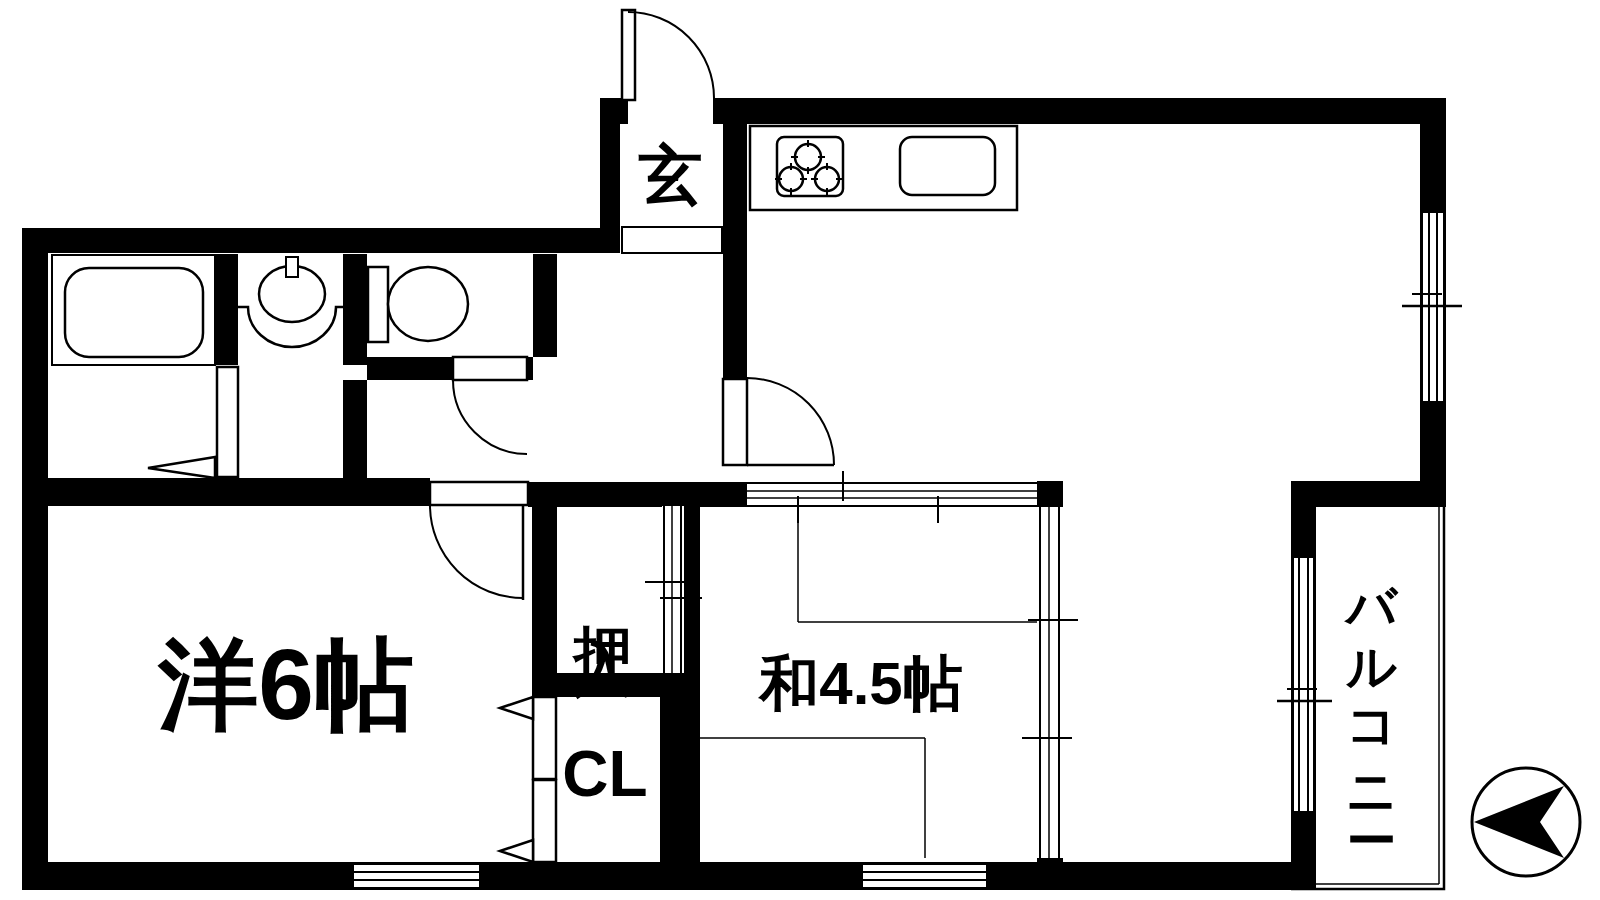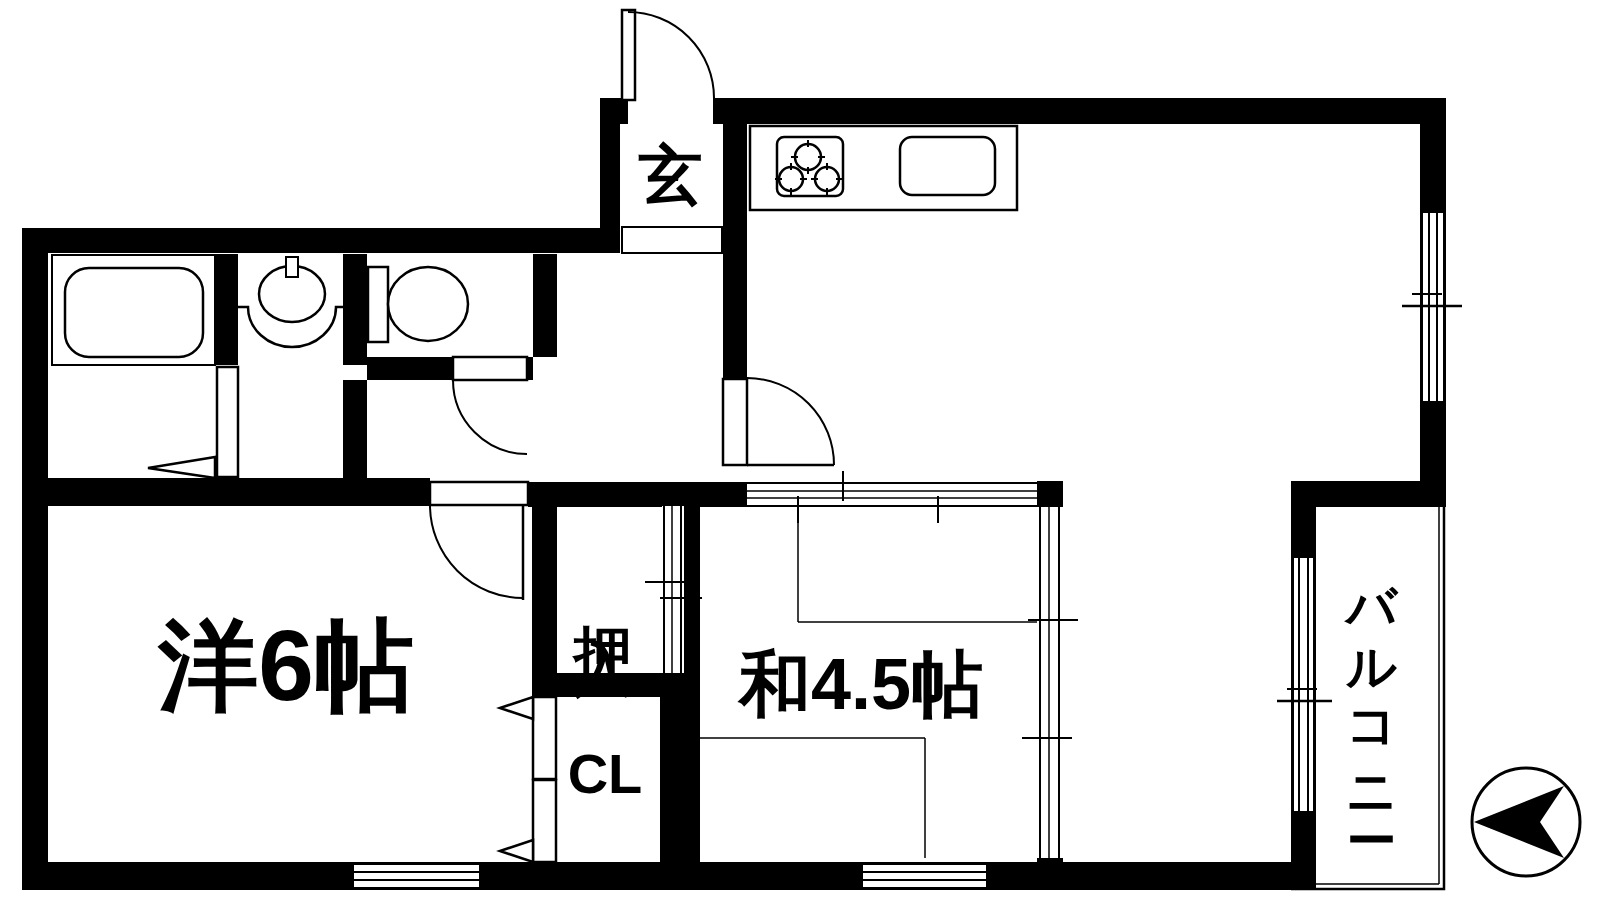--- a/index.html
+++ b/index.html
@@ -8,24 +8,24 @@
     font-family:"Liberation Sans","DejaVu Sans",sans-serif;color:#000;
   }
   .stage svg{position:absolute;left:0;top:0;}
   .lbl{
     position:absolute;display:flex;align-items:center;justify-content:center;
     font-weight:bold;color:#000;white-space:nowrap;line-height:1;
   }
   .lbl.vert{writing-mode:vertical-rl;}
   #lbl-entrance{left:618px;top:126px;width:105px;height:98px;font-size:64px;}
   #lbl-ldk{left:820px;top:277px;width:500px;height:110px;font-size:93px;}
-  #lbl-western{left:96px;top:605px;width:380px;height:120px;font-size:100px;text-align:center;}
-  #lbl-japanese{left:671px;top:629px;width:380px;height:110px;font-size:72px;}
+  #lbl-western{left:96px;top:624px;width:380px;height:120px;font-size:100px;text-align:center;}
+  #lbl-japanese{left:671px;top:629px;width:380px;height:110px;font-size:60px;}
   #lbl-oshiire{left:563px;top:505px;width:80px;height:172px;font-size:58px;letter-spacing:12px;}
-  #lbl-cl{left:545px;top:734px;width:120px;height:80px;font-size:56px;}
+  #lbl-cl{left:545px;top:734px;width:120px;height:80px;font-size:64px;}
   #lbl-balcony{left:1342px;top:515px;width:60px;height:342px;font-size:50px;letter-spacing:9px;}
 </style>
 </head>
 <body>
 
 <div class="stage">
 <svg width="1600" height="900" viewBox="0 0 1600 900">
 
   <g fill="#000000" stroke="none">
     <rect x="22" y="228" width="26" height="662"></rect>

